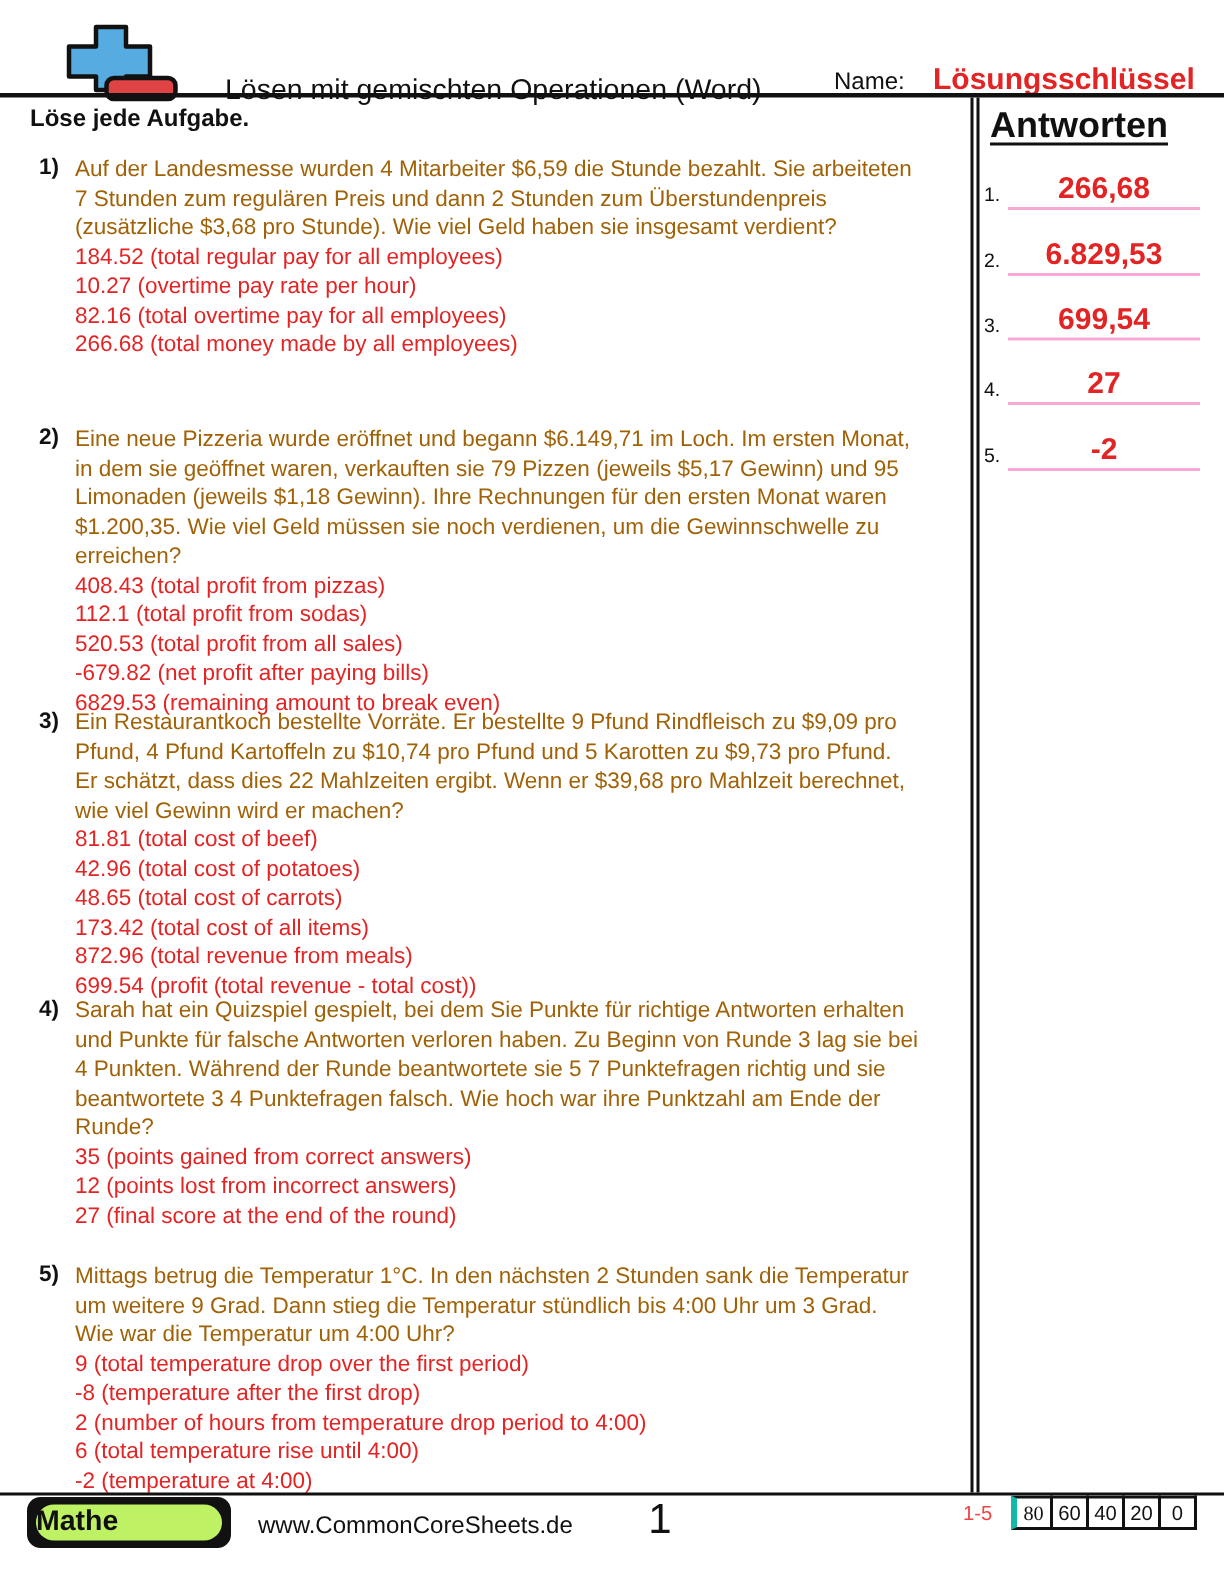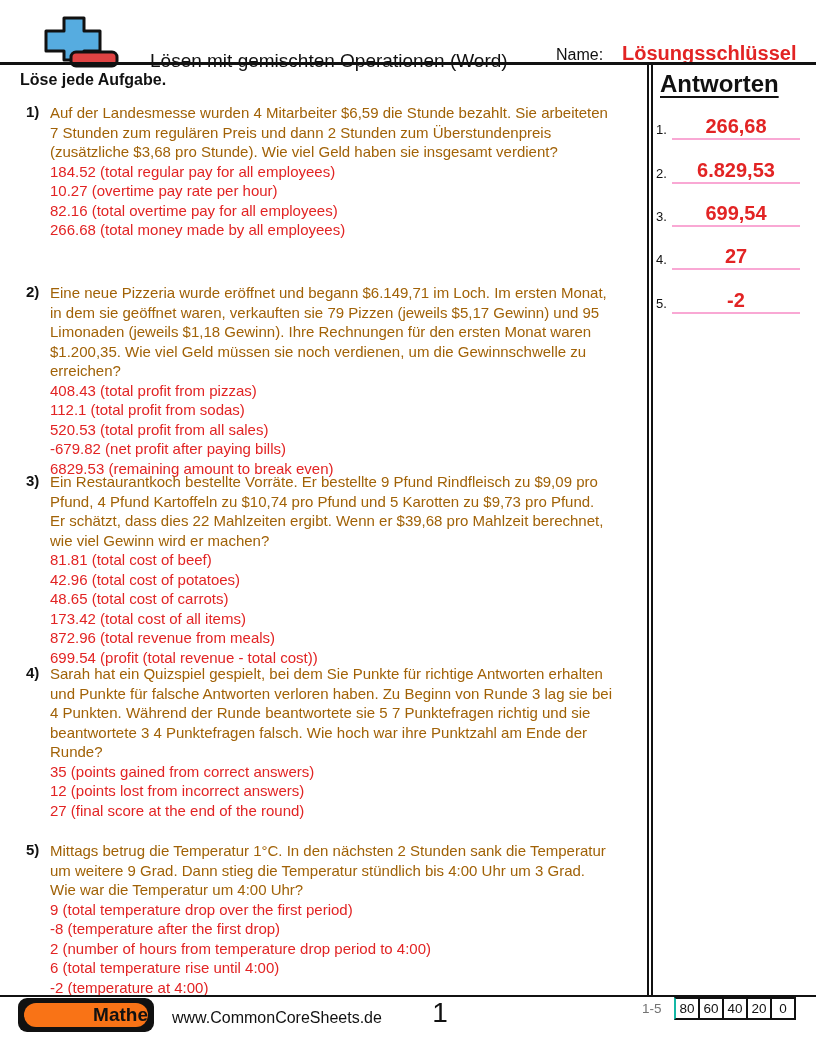--- a/index.html
+++ b/index.html
@@ -28,30 +28,30 @@
   .answers-title{left:660px;top:70px;width:150px;text-align:left;font-size:24px;
     font-weight:bold;color:#111;text-decoration:underline;text-decoration-thickness:2px;text-underline-offset:4px;}
   .answer-row{left:672px;width:128px;height:28px;border-bottom:2px solid #f9a8d4;
     display:flex;align-items:flex-end;justify-content:center;}
   .answer-value{font-size:20px;font-weight:bold;color:#e22424;line-height:24px;}
   .answer-num{left:656px;width:14px;font-size:13px;color:#111;}
   
   .footer-rule{left:0;top:995px;width:816px;height:2px;background:#111;}
   .logo-box{left:18px;top:998px;width:136px;height:34px;background:#111;border-radius:9px;
     display:flex;align-items:center;justify-content:center;}
-  .logo-pill{width:124px;height:24px;background:#f97316;border-radius:12px;
-    display:flex;align-items:center;justify-content:flex-end;}
+  .logo-pill{width:124px;height:24px;background:#bef264;border-radius:12px;
+    display:flex;align-items:center;justify-content:flex-start;}
   .logo-text{font-size:19px;font-weight:bold;color:#111;}
   .website{left:172px;top:1009px;font-size:16px;color:#111;}
   .page-number{left:418px;top:997px;width:44px;text-align:center;font-size:28px;color:#111;}
-  .score-range{left:642px;top:1001px;width:28px;font-size:13.5px;color:#737373;text-align:left;}
+  .score-range{left:642px;top:1001px;width:28px;font-size:13.5px;color:#ef4444;text-align:left;}
   .score-table{left:674px;top:997px;display:flex;}
   .score-cell{width:22px;height:19px;border:2px solid #111;border-left:none;
     display:flex;align-items:center;justify-content:center;font-size:13.5px;color:#111;background:#fff;}
-  .score-cell:first-child{border-left:2px solid #14b8a6;}
+  .score-cell:first-child{border-left:4px solid #14b8a6;font-family:Liberation Serif, serif;}
 </style>
 </head>
 <body>
 
 <div class="abs" style="left:44px;top:16px;width:76px;height:52px;">
   <svg width="76" height="52" viewBox="0 0 76 52">
     <path d="M20,2 H40 V15 H56 V35 H40 V44 H20 V35 H2 V15 H20 Z" fill="#56ace0" stroke="#111" stroke-width="3" stroke-linejoin="round"></path>
     <rect x="27" y="36" width="46" height="14" rx="5" fill="#e04343" stroke="#111" stroke-width="3"></rect>
   </svg>
 </div>

